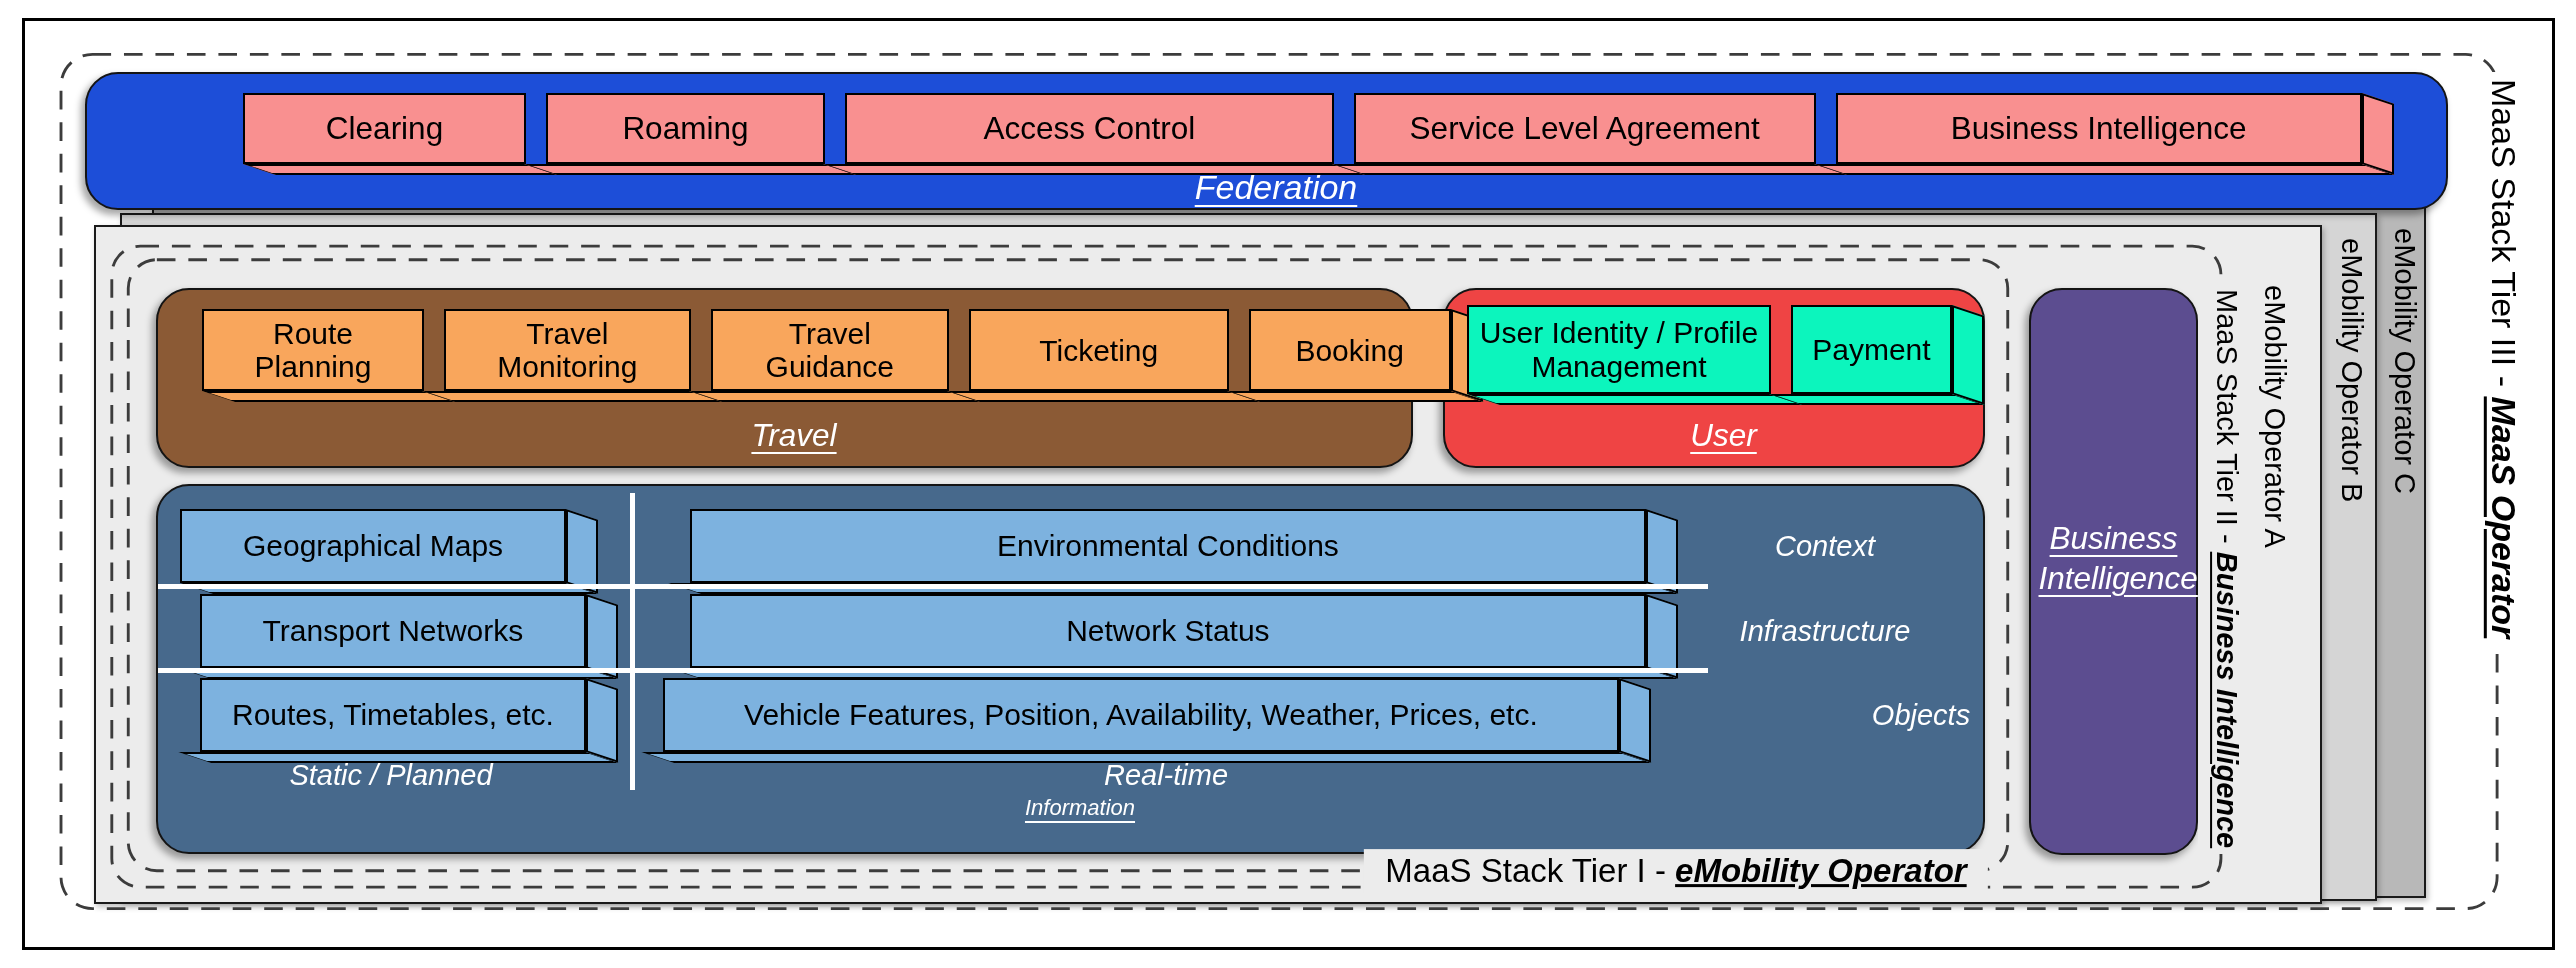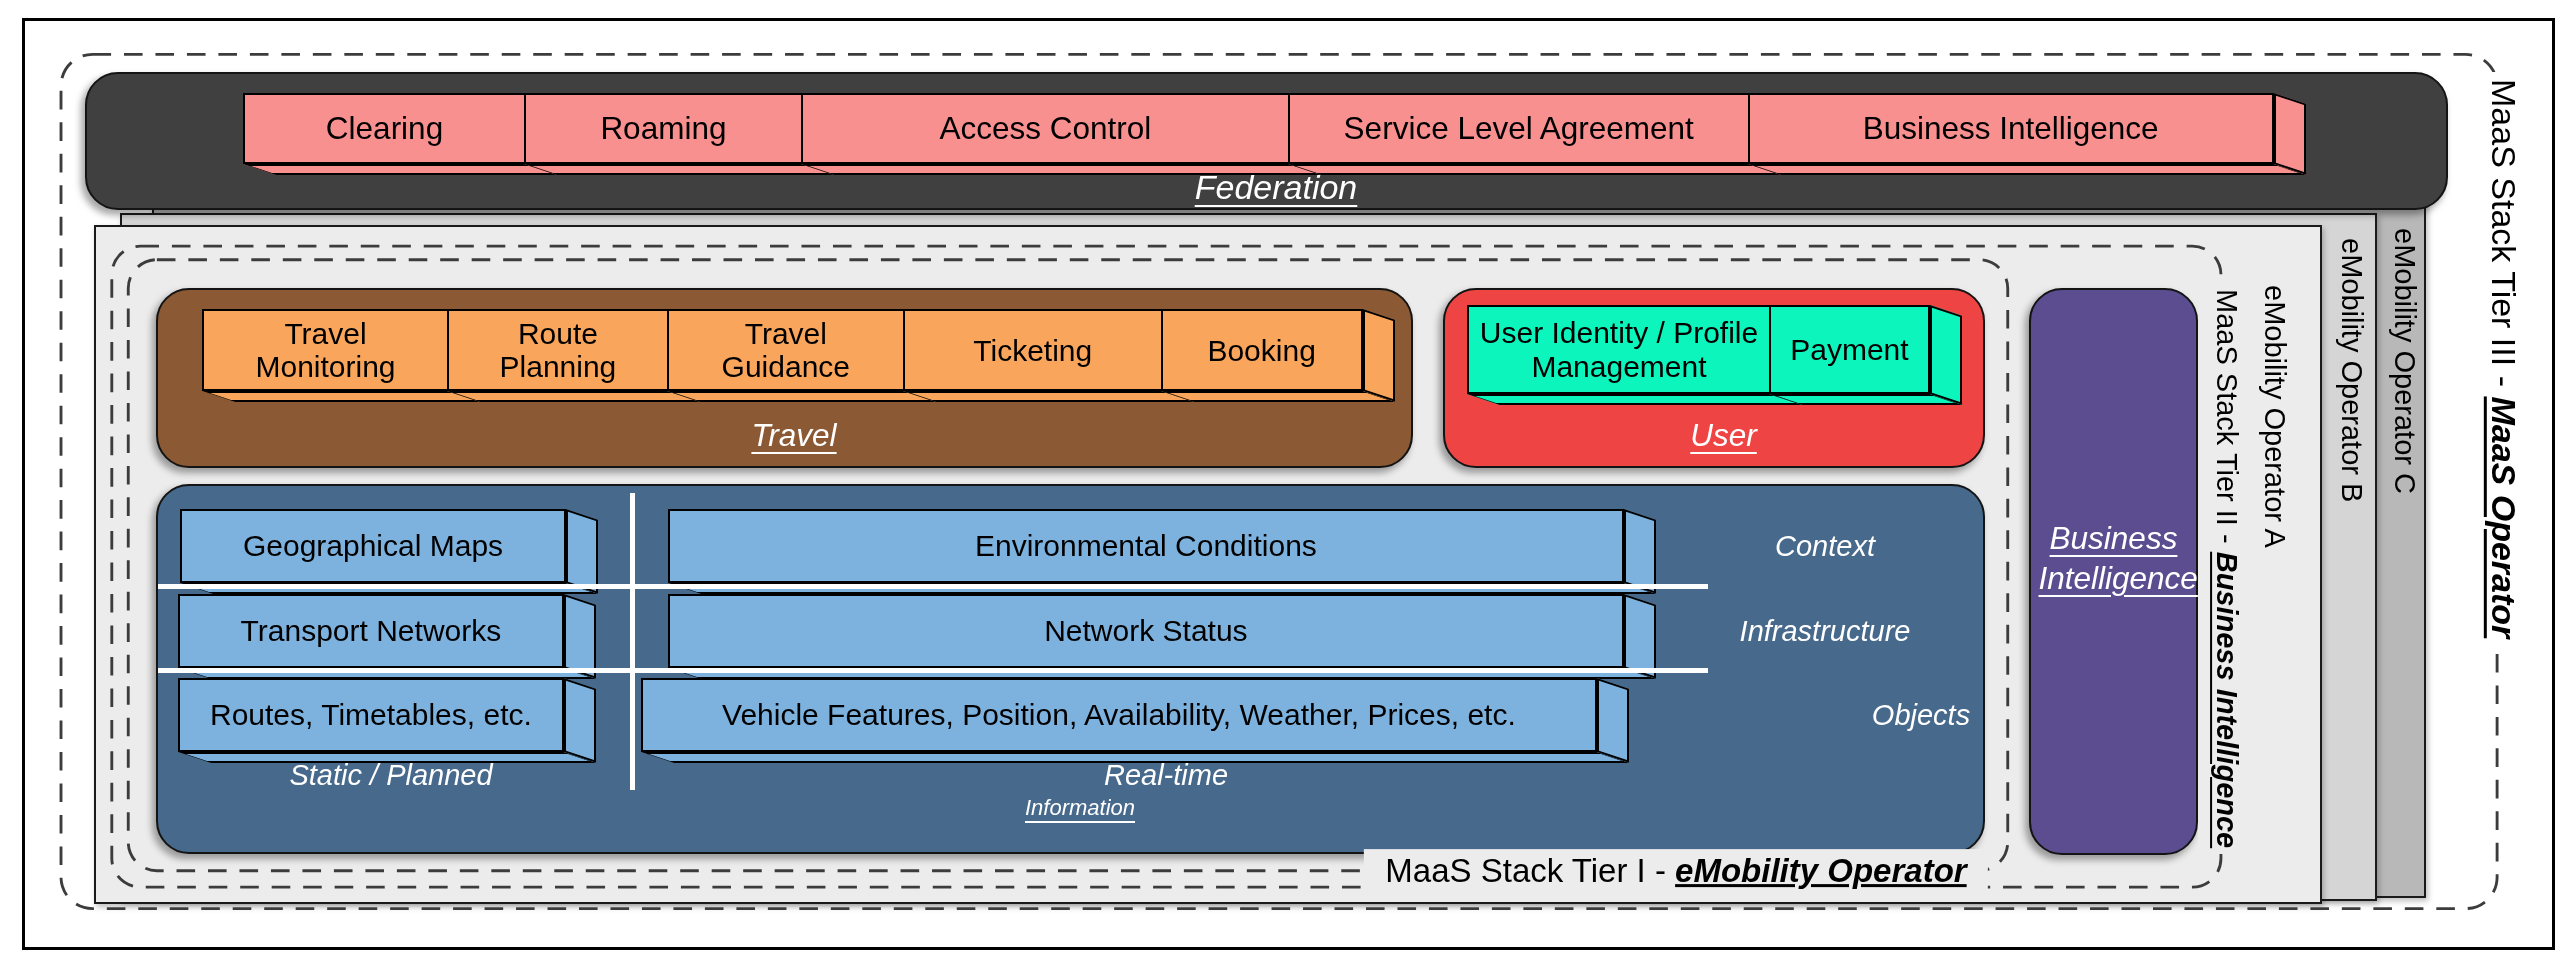--- a/index.html
+++ b/index.html
@@ -10,30 +10,30 @@
   
   .panel{position:absolute;border:2.1px solid #1a1a1a;box-sizing:border-box;
          box-shadow:2.1px 2.9px 5.7px rgba(0,0,0,.25);}
   .panel-c{left:152px;top:202px;width:2274px;height:696px;background:#b8b8b8;}
   .panel-b{left:120px;top:213px;width:2257px;height:688px;background:#d5d5d5;}
   .panel-a{left:94px;top:225px;width:2228px;height:679px;background:#ececec;}
   .dashes{position:absolute;left:0;top:0;}
   
   .container{position:absolute;border:2.1px solid #141414;box-sizing:border-box;
              border-radius:33px;box-shadow:-3.6px 4.3px 7.2px rgba(0,0,0,.35);}
-  .fed{left:85px;top:72px;width:2363px;height:138px;background:#404040;}
+  .fed{left:85px;top:72px;width:2363px;height:138px;background:#1d4ed8;}
   .travel{left:156px;top:288px;width:1257px;height:180px;background:#8b5a35;}
   .user{left:1443px;top:288px;width:542px;height:180px;background:#ef4444;}
   .info{left:156px;top:484px;width:1829px;height:370px;background:#47698c;}
   .purple{left:2029px;top:288px;width:169px;height:567px;background:#5c4d90;
           display:flex;align-items:center;justify-content:center;padding-bottom:26px;}
   
   .row{position:absolute;display:flex;}
   .slab{position:relative;flex:none;}
-  .slab + .slab{margin-left:-2.1px;}
+  .slab + .slab{margin-left:-2.1px;padding-left:22px;}
   .slab-abs{position:absolute;}
   .face{position:relative;z-index:2;border:2.1px solid #000;box-sizing:border-box;
         display:flex;align-items:center;justify-content:center;text-align:center;
         width:100%;font-size:30px;line-height:1.12;color:#000;padding:0 8.6px;}
   .flap{position:absolute;z-index:1;left:0;right:0;top:100%;height:10.7px;
         border:2.1px solid #000;box-sizing:border-box;
         transform:skewX(71.565deg);transform-origin:top left;}
   .side{position:absolute;z-index:1;left:100%;top:0;width:32px;height:100%;
         border:2.1px solid #000;box-sizing:border-box;
         transform:skewY(18.435deg);transform-origin:top left;}
@@ -119,29 +119,29 @@
           </div>
         <div class="flap"></div>
         <div class="side"></div>
       </div>
     </div>
     <div class="band-title fed-title">Federation</div>
   </div>
 
   <div class="container travel">
     <div class="row orange" style="left:44px;top:19.3px;">
+      <div class="slab" style="width:222px;">
+        <div class="face">
+            <span>Route Planning</span>
+          </div>
+        <div class="flap"></div>
+      </div>
       <div class="slab" style="width:247px;">
         <div class="face">
             <span>Travel Monitoring</span>
-          </div>
-        <div class="flap"></div>
-      </div>
-      <div class="slab" style="width:222px;">
-        <div class="face">
-            <span>Route Planning</span>
           </div>
         <div class="flap"></div>
       </div>
       <div class="slab" style="width:238px;">
         <div class="face">
             <span>Travel Guidance</span>
           </div>
         <div class="flap"></div>
       </div>
       <div class="slab" style="width:260px;">

